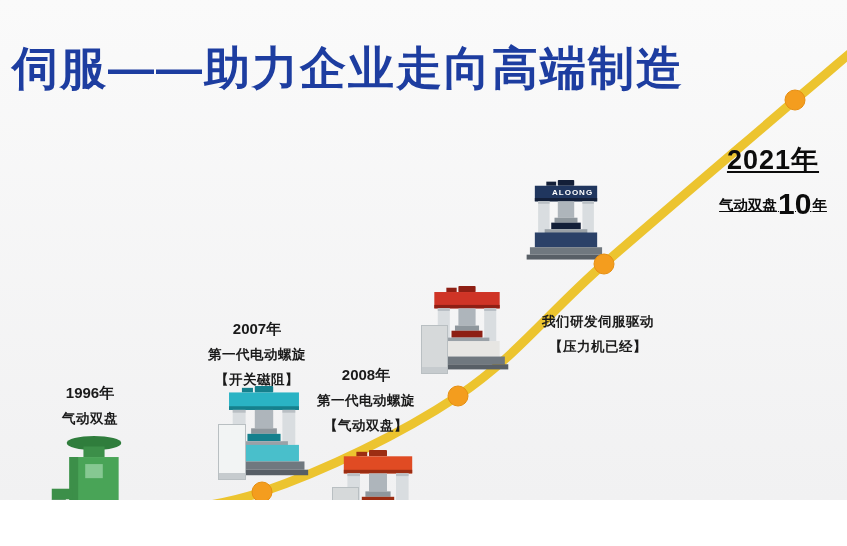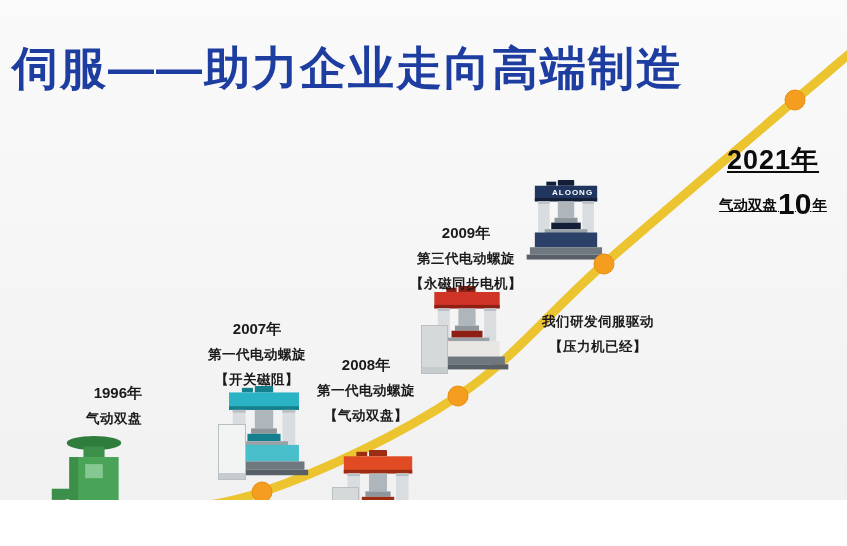--- a/index.html
+++ b/index.html
@@ -91,23 +91,23 @@
   .label {
     position: absolute;
     z-index: 5;
     text-align: center;
     font-weight: bold;
     color: var(--ink, #1a1a1a);
   }
   .m-year { font-size: 15px; }
   .m-line { font-size: 13.5px; margin-top: 7px; letter-spacing: 0.5px; white-space: nowrap; }
 
-  .lb-1996 { left: 38px;  top: 384px; width: 104px; text-align: right; }
+  .lb-1996 { left: 38px;  top: 384px; width: 104px; }
   .lb-2007 { left: 192px; top: 320px; width: 130px; }
-  .lb-2008 { left: 300px; top: 356px; width: 132px; }
+  .lb-2008 { left: 300px; top: 366px; width: 132px; }
   .lb-2009 { left: 396px; top: 224px; width: 140px; }
   .lb-2012 { left: 528px; top: 306px; width: 140px; }
 
   
   .highlight {
     position: absolute;
     z-index: 5;
     left: 700px; top: 142px; width: 146px;
     text-align: center;
     font-weight: bold;
@@ -221,25 +221,20 @@
     <div class="m-line">第一代电动螺旋</div>
     <div class="m-line">【开关磁阻】</div>
   </div>
 
   <div class="label lb-2008">
     <div class="m-year">2008年</div>
     <div class="m-line">第一代电动螺旋</div>
     <div class="m-line">【气动双盘】</div>
   </div>
 
-  <div class="label lb-2009">
-    <div class="m-year">2009年</div>
-    <div class="m-line">第三代电动螺旋</div>
-    <div class="m-line">【永磁同步电机】</div>
-  </div>
 
   <div class="label lb-2012">
     <div class="m-line">我们研发伺服驱动</div>
     <div class="m-line">【压力机已经】</div>
   </div>
 
   <div class="highlight">
     <div class="h-year">2021年</div>
     <div class="h-line2">
       <span>气动双盘</span><span class="h-num">10</span><span>年</span>

